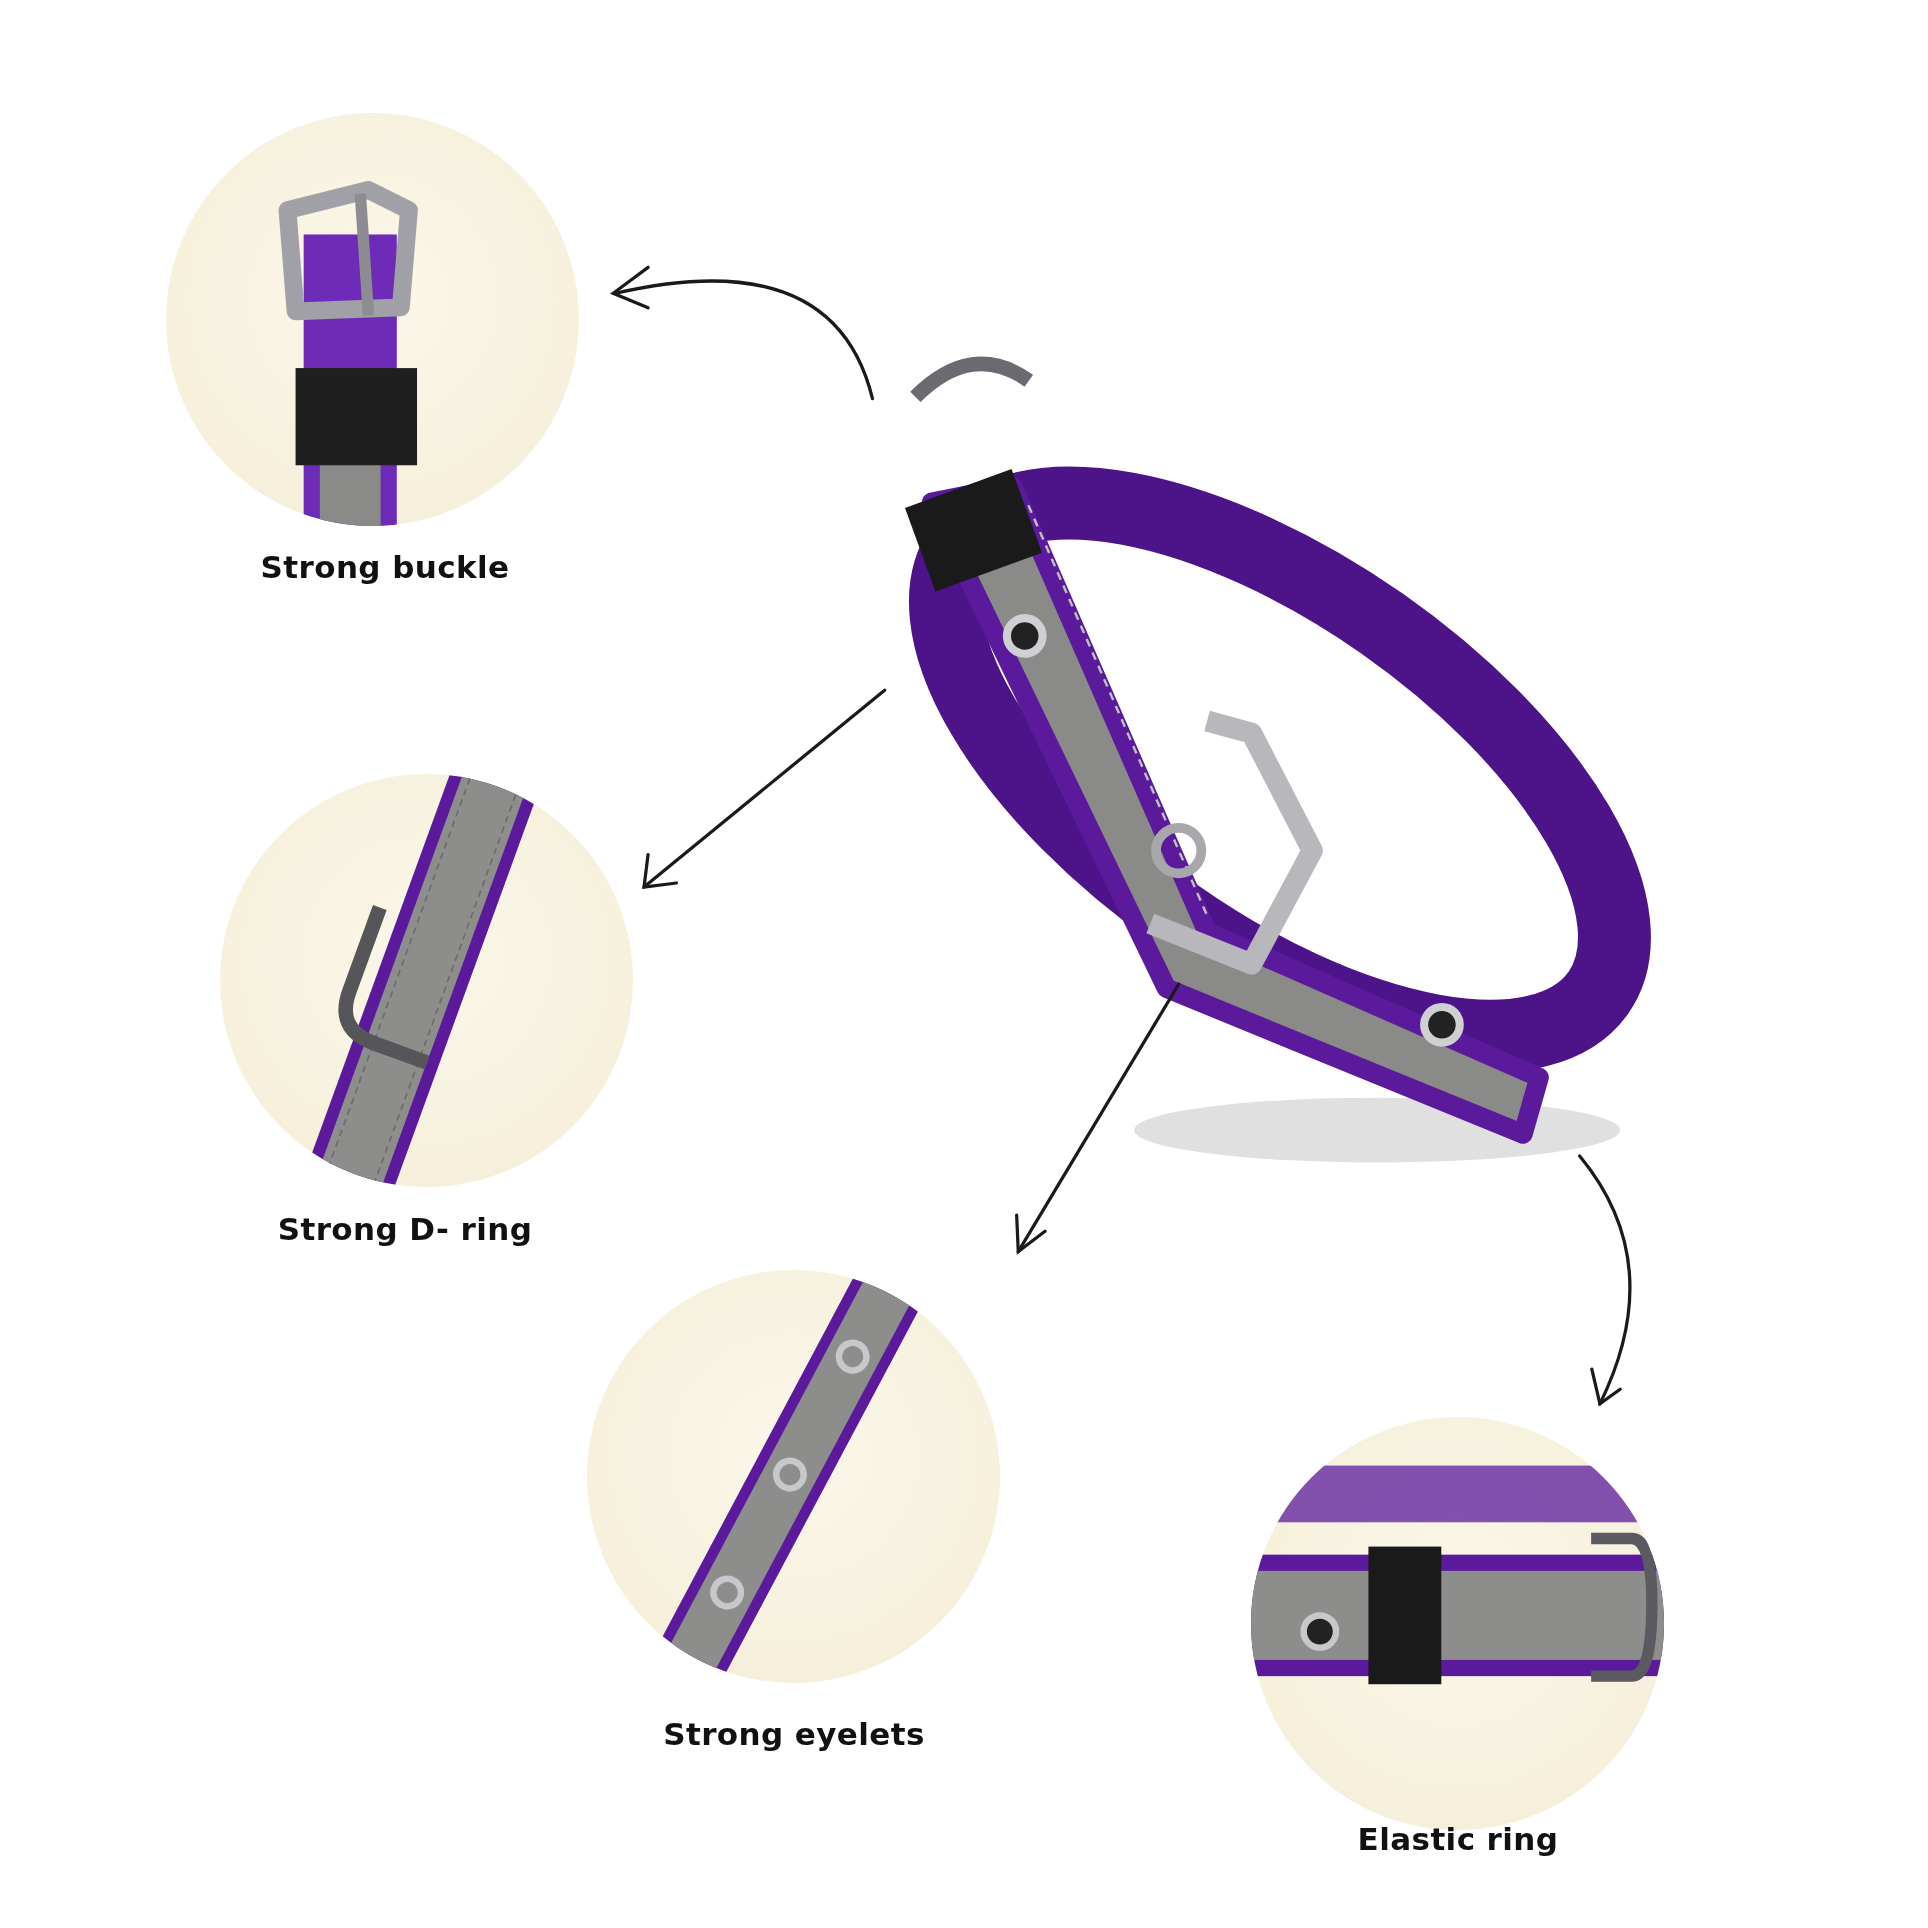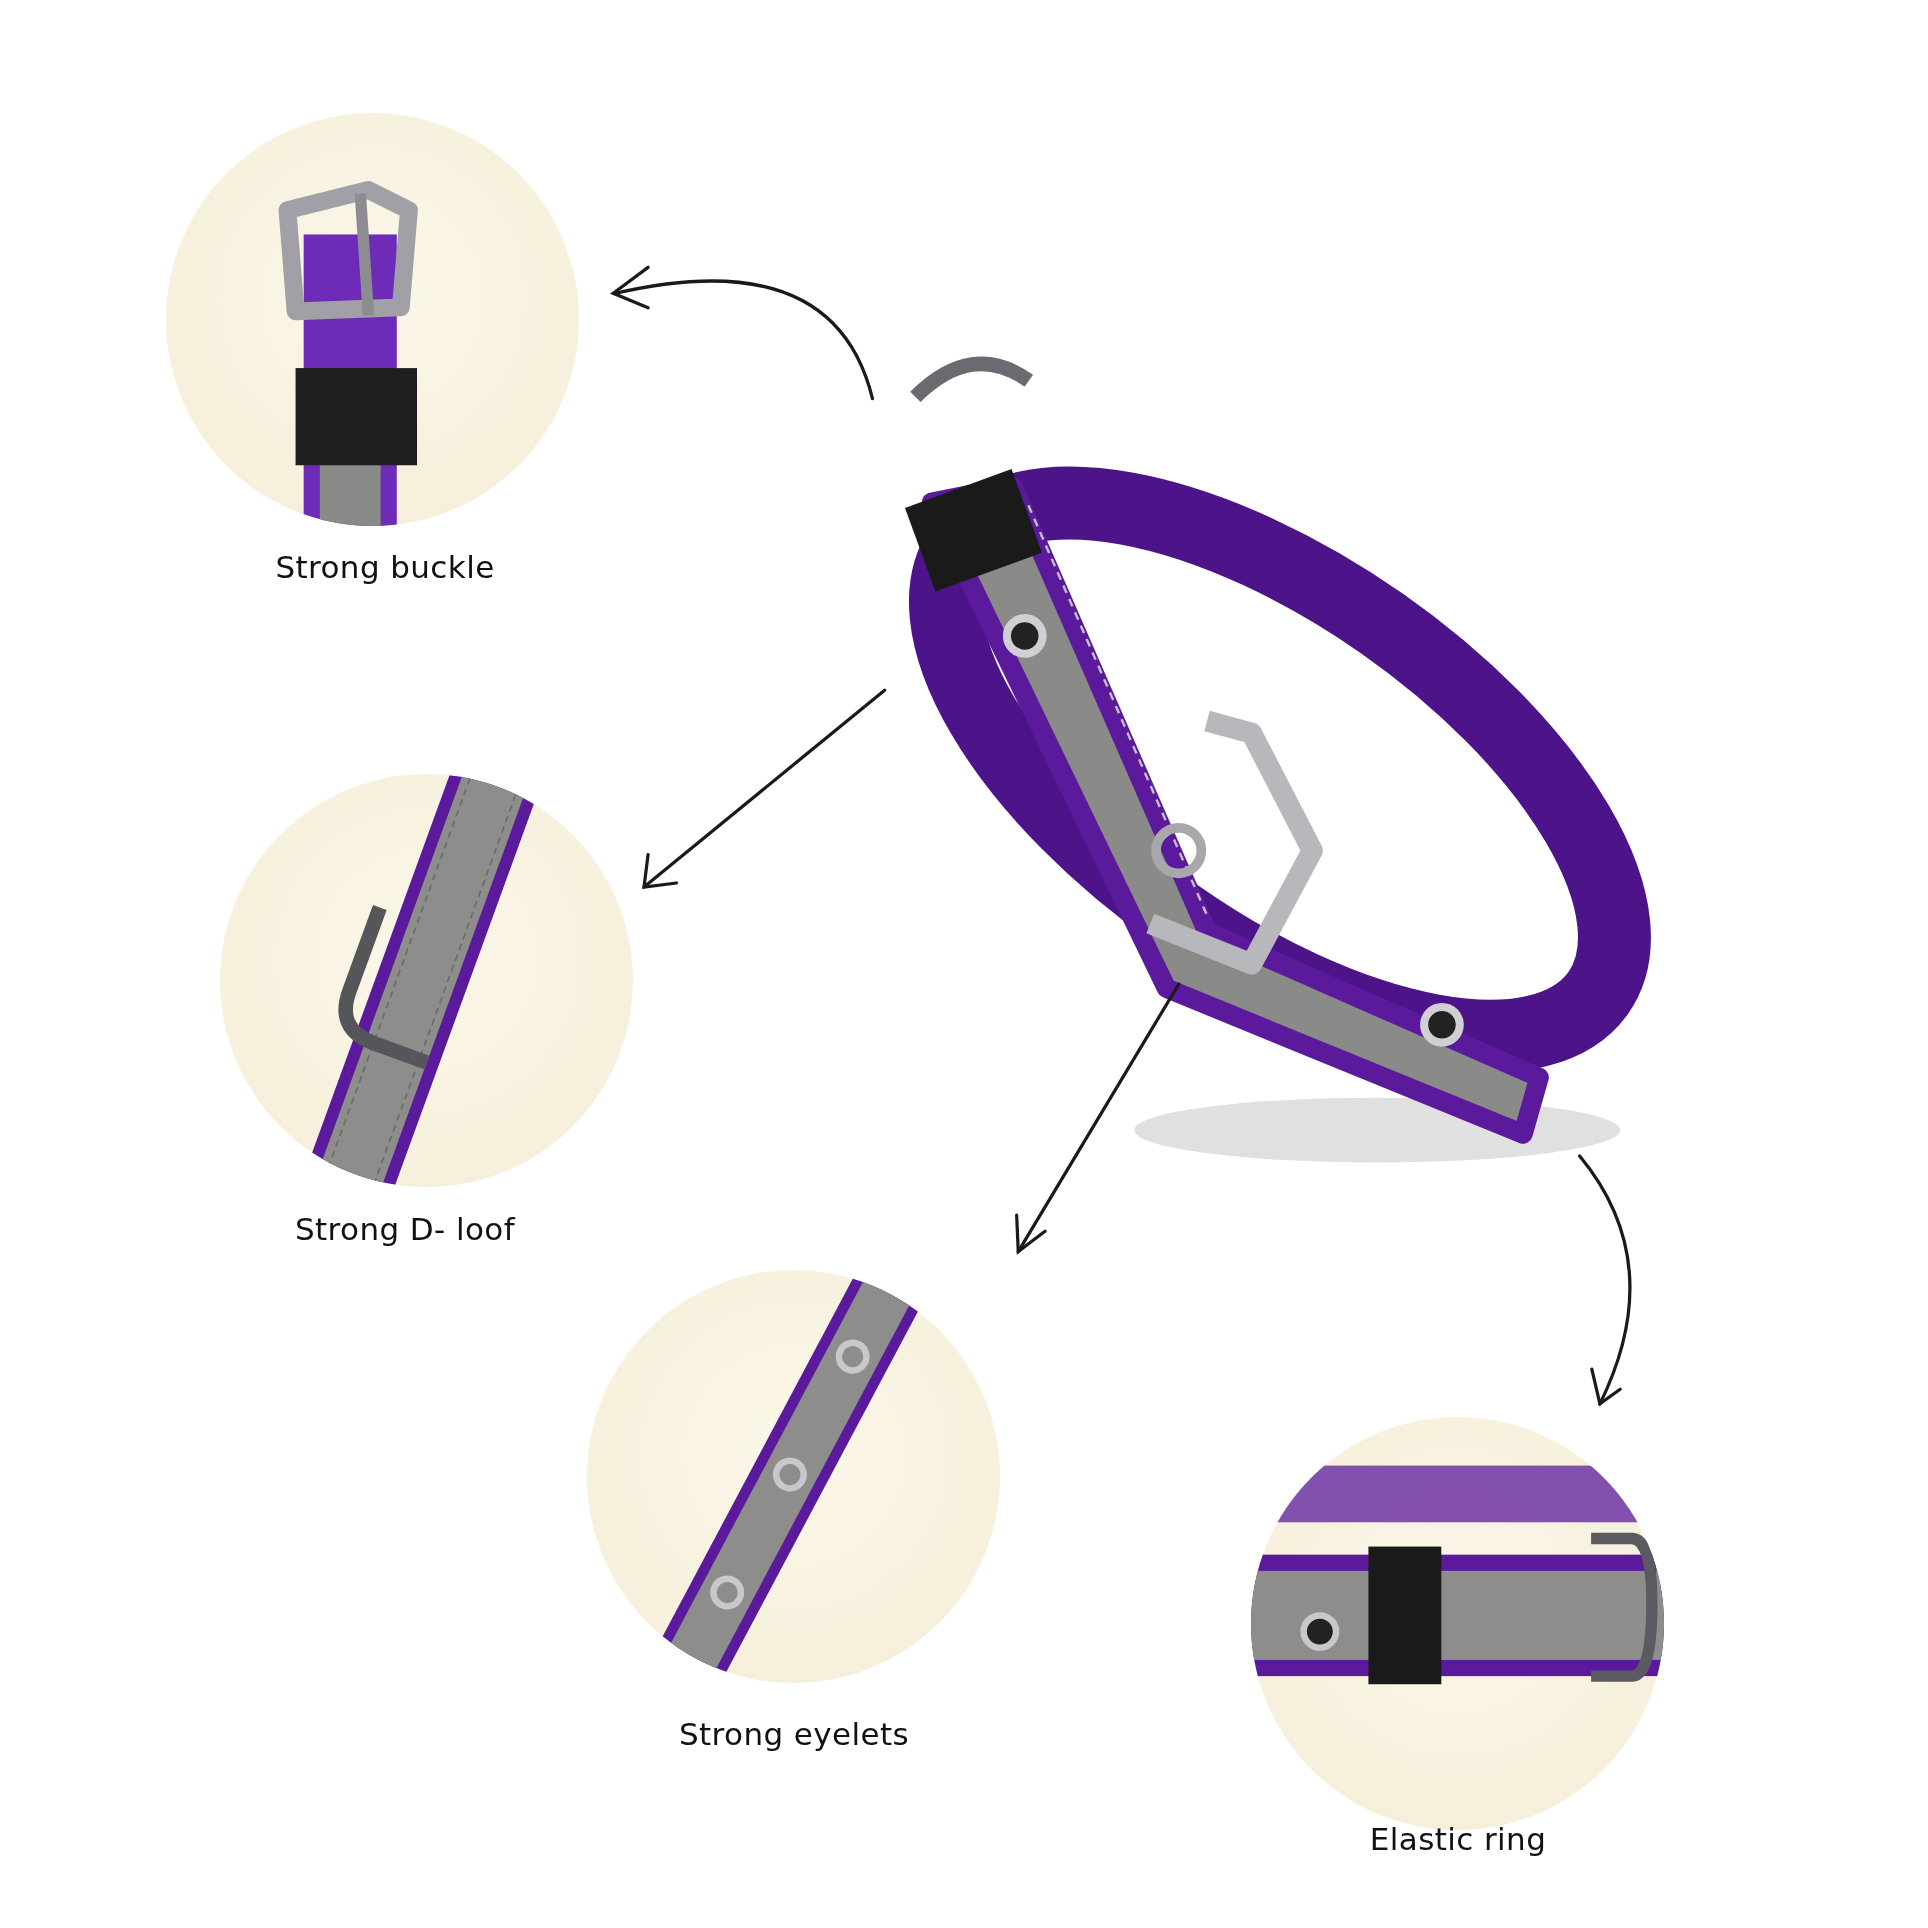--- a/index.html
+++ b/index.html
@@ -1,18 +1,18 @@
 <!DOCTYPE html>
 <html style="font-size:13px"><head>
 <meta charset="utf-8">
 <style>
   html, body { margin:0; padding:0; }
   body { width:1928px; height:1928px; background:#ffffff; position:relative; overflow:hidden; font-family:"DejaVu Sans", sans-serif; }
   .circle { position:absolute; border-radius:50%; background:radial-gradient(circle at 50% 45%, #fbf7e9 0%, #f6f0dc 70%, #efe7cf 100%); overflow:hidden; }
-  .label { position:absolute; font-weight:normal; font-size:31px; color:#111; white-space:nowrap; transform:translateX(-50%); letter-spacing:0.4px; }
+  .label { position:absolute; font-weight:bold; font-size:31px; color:#111; white-space:nowrap; transform:translateX(-50%); letter-spacing:0.4px; }
   svg { position:absolute; left:0; top:0; }
 </style>
 </head>
 <body>
 
 <div class="circle" style="left:166px;top:113px;width:413px;height:413px;">
   <svg width="413" height="413" viewBox="0 0 510 510">
 
     <rect x="170" y="150" width="115" height="420" fill="#6e2bb8"></rect>
     <rect x="190" y="420" width="75" height="120" fill="#8a8a88"></rect>
@@ -29,21 +29,21 @@
   <svg width="413" height="413" viewBox="0 0 510 510">
     <g transform="rotate(20 255 255)">
       <rect x="195" y="-40" width="110" height="600" fill="#5b1a9c"></rect>
       <rect x="210" y="-40" width="80" height="600" fill="#8d8d8b"></rect>
       <line x1="220" y1="-40" x2="220" y2="560" stroke="#6a6a68" stroke-width="2" stroke-dasharray="8 6"></line>
       <line x1="280" y1="-40" x2="280" y2="560" stroke="#6a6a68" stroke-width="2" stroke-dasharray="8 6"></line>
       <path d="M170 190 L170 300 Q170 350 220 350 L290 350" fill="none" stroke="#55555a" stroke-width="18"></path>
     </g>
   </svg>
 </div>
-<div class="label" style="left:405px;top:1211px;">Strong D- loof</div>
+<div class="label" style="left:405px;top:1211px;">Strong D- ring</div>
 
 <div class="circle" style="left:587px;top:1270px;width:413px;height:413px;">
   <svg width="413" height="413" viewBox="0 0 510 510">
     <g transform="rotate(28 255 255)">
       <rect x="205" y="-60" width="90" height="640" fill="#5b1a9c"></rect>
       <rect x="218" y="-60" width="64" height="640" fill="#8d8d8b"></rect>
       <circle cx="250" cy="90" r="17" fill="none" stroke="#c8c8cc" stroke-width="8"></circle>
       <circle cx="250" cy="255" r="17" fill="none" stroke="#c8c8cc" stroke-width="8"></circle>
       <circle cx="250" cy="420" r="17" fill="none" stroke="#c8c8cc" stroke-width="8"></circle>
     </g>

